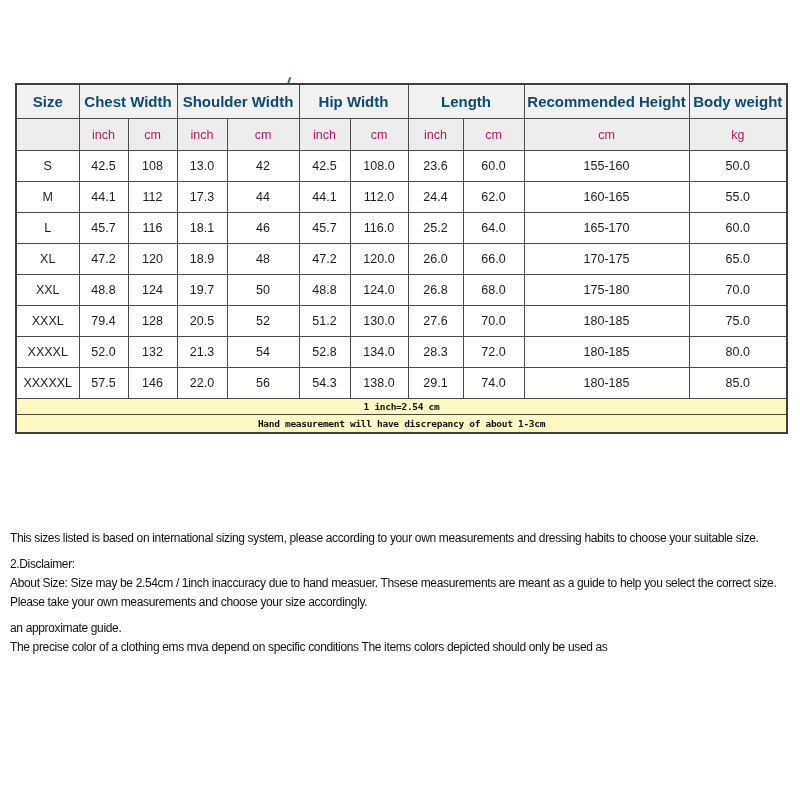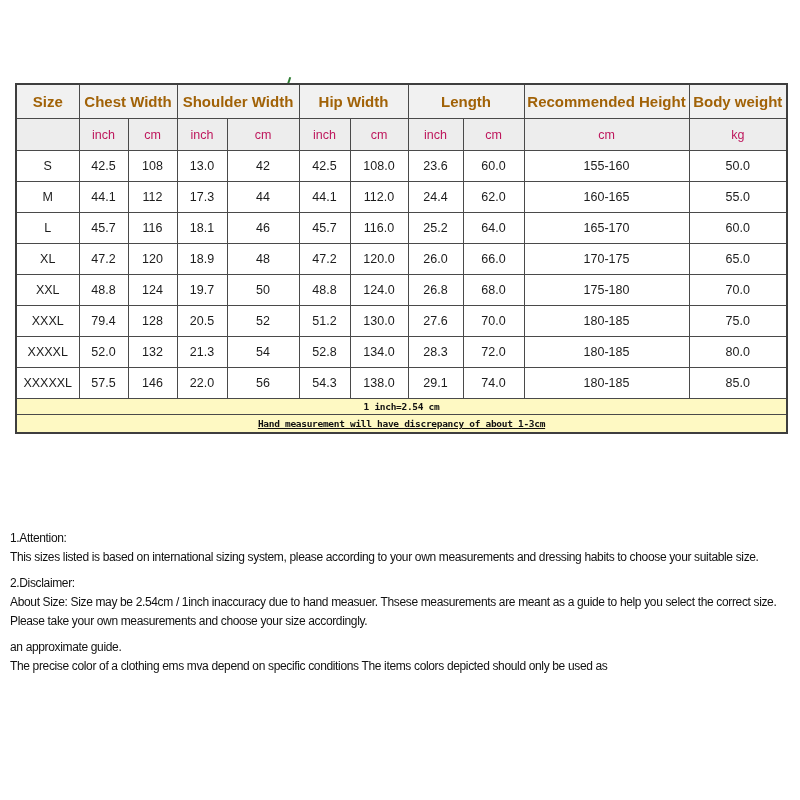--- a/index.html
+++ b/index.html
@@ -25,40 +25,40 @@
     text-align: center;
     vertical-align: middle;
     padding: 0;
     overflow: hidden;
     white-space: nowrap;
   }
   .size-table thead tr.group-row th {
     height: 33px;
     font-size: 15px;
     font-weight: bold;
-    color: #a16207;
+    color: #0c4a6e;
     background: #f1f1f1;
   }
   .size-table thead tr.unit-row td {
     height: 31px;
     font-size: 12.5px;
     background: #ededed;
     color: #be185d;
   }
   .size-table tbody td { height: 30px; font-size: 12.5px; background: #ffffff; }
   .size-table tfoot td {
     background: #fef9c3;
     font-family: "DejaVu Sans Mono", monospace;
     font-weight: bold;
     font-size: 9.5px;
     letter-spacing: -0.3px;
     color: #111;
   }
   .size-table tfoot tr.foot-1 td { height: 15px; }
-  .size-table tfoot tr.foot-2 td { height: 17px; text-decoration: underline; }
+  .size-table tfoot tr.foot-2 td { height: 17px; }
 
   
   .green-tick {
     position: absolute;
     left: 288px; top: 77px;
     width: 2px; height: 8px;
     background: #2e7d32;
     transform: rotate(18deg);
   }
 
@@ -229,21 +229,20 @@
       <td colspan="11">1 inch=2.54 cm</td>
     </tr>
     <tr class="foot-2">
       <td colspan="11">Hand measurement will have discrepancy of about 1-3cm</td>
     </tr>
   </tfoot>
 </table>
 
 <div class="notes">
   <div class="note">
-    <div class="note-heading">1.Attention:</div>
     <div class="note-line">This sizes listed is based on international sizing system, please according to your own measurements and dressing habits to choose your suitable size.</div>
   </div>
   <div class="note">
     <div class="note-heading">2.Disclaimer:</div>
     <div class="note-line">About Size: Size may be 2.54cm / 1inch inaccuracy due to hand measuer. Thsese measurements are meant as a guide to help you select the correct size.</div>
     <div class="note-line">Please take your own measurements and choose your size accordingly.</div>
   </div>
   <div class="note">
     <div class="note-line">an approximate guide.</div>
     <div class="note-line">The precise color of a clothing ems mva depend on specific conditions The items colors depicted should only be used as</div>

